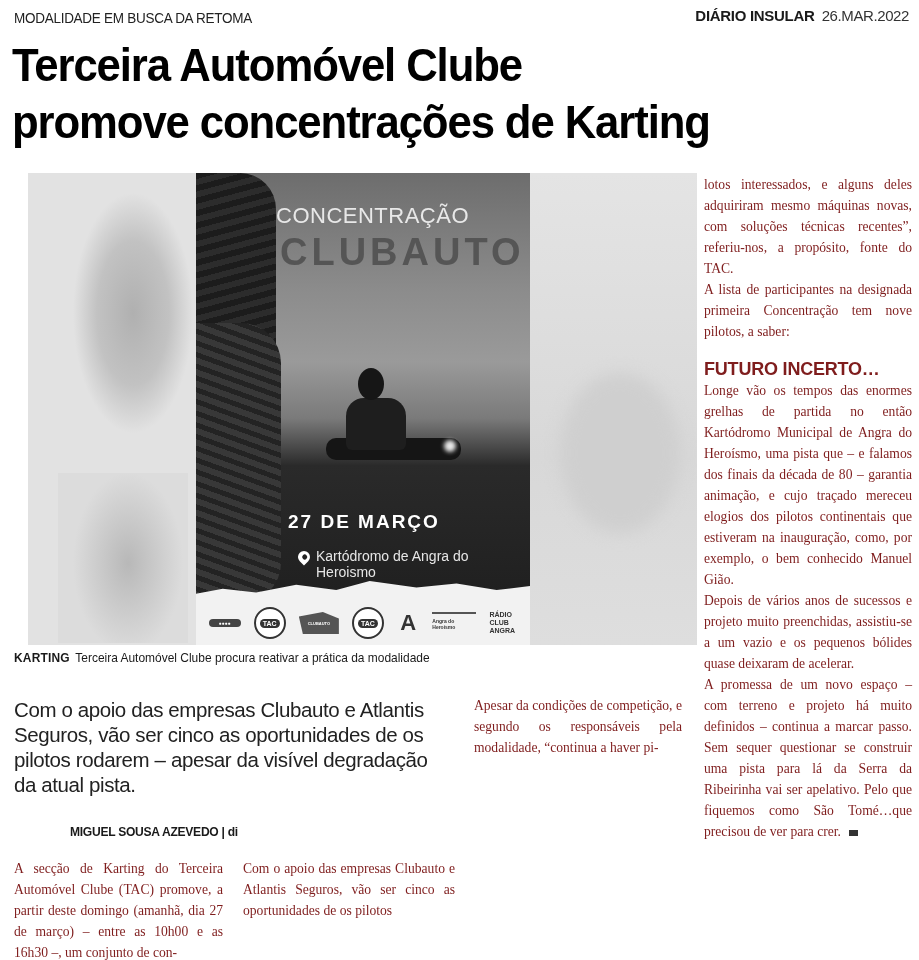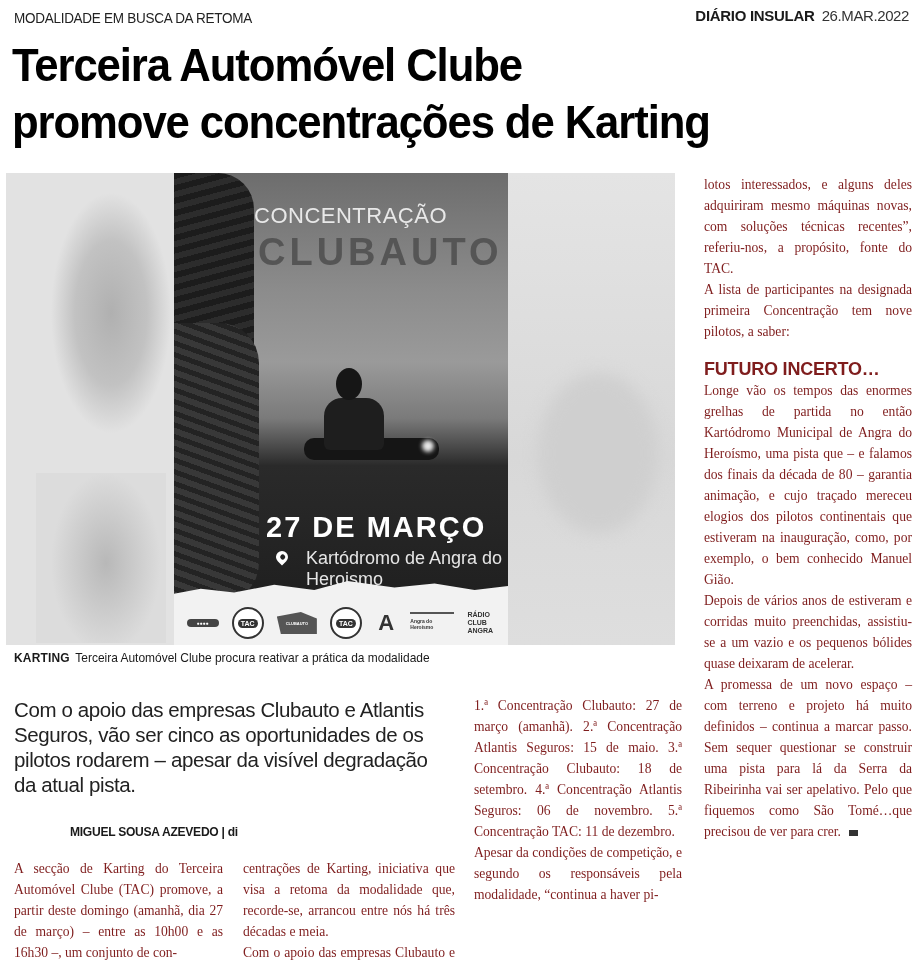--- a/index.html
+++ b/index.html
@@ -9,39 +9,39 @@
   .abs{position:absolute;}
 
   #kicker{left:14px;top:9px;font-size:15px;letter-spacing:-0.3px;color:#222;transform:scaleX(0.9);transform-origin:left;}
   #masthead{right:10px;top:7px;font-size:15px;white-space:nowrap;}
   #masthead .pub{font-weight:bold;letter-spacing:-0.3px;}
   #masthead .date{color:#333;margin-left:3px;letter-spacing:-0.4px;}
 
   #headline{left:12px;top:36px;width:900px;font-size:47px;line-height:57px;font-weight:bold;letter-spacing:-1.2px;color:#000;transform:scaleX(0.93);transform-origin:left;}
 
   
-  #photo{left:6px;top:173px;width:669px;height:472px;background:#dcdcdc;overflow:hidden;}
+  #photo{left:28px;top:173px;width:669px;height:472px;background:#dcdcdc;overflow:hidden;}
   #photo .bg-left{position:absolute;left:0;top:0;width:168px;height:472px;background:radial-gradient(ellipse 60px 120px at 105px 140px,#b0b0b0 0%,#c2c2c2 60%,#e2e2e2 100%);}
   #photo .bg-left2{position:absolute;left:30px;top:300px;width:130px;height:170px;background:radial-gradient(ellipse 55px 90px at 70px 90px,#b8b8b8,#dcdcdc);}
   #photo .bg-right{position:absolute;left:502px;top:0;width:167px;height:472px;background:linear-gradient(180deg,#e4e4e4,#d8d8d8 60%,#dedede);}
   #photo .bg-right .blob{position:absolute;left:30px;top:200px;width:120px;height:160px;border-radius:50%;background:#cfcfcf;filter:blur(8px);}
   #poster{position:absolute;left:168px;top:0;width:334px;height:472px;background:linear-gradient(180deg,#6d6d6d 0%,#8c8c8c 25%,#9a9a9a 40%,#7a7a7a 52%,#2a2a2a 62%,#1c1c1c 100%);overflow:hidden;}
   #poster .tire{position:absolute;left:0;top:0;width:80px;height:432px;background:repeating-linear-gradient(165deg,#1c1c1c 0 6px,#2c2c2c 6px 12px);border-radius:0 36px 36px 0;}
   #poster .tire2{position:absolute;left:0;top:150px;width:85px;height:280px;background:repeating-linear-gradient(20deg,#232323 0 5px,#383838 5px 11px);border-radius:0 40px 40px 0;}
   #poster .kart{position:absolute;left:150px;top:195px;width:120px;height:100px;}
   #poster .kart .helmet{position:absolute;left:12px;top:0;width:26px;height:32px;border-radius:50%;background:#161616;}
   #poster .kart .body{position:absolute;left:0;top:30px;width:60px;height:52px;border-radius:18px 18px 6px 6px;background:#1e1e1e;}
   #poster .kart .chassis{position:absolute;left:-20px;top:70px;width:135px;height:22px;border-radius:10px;background:#151515;}
   #poster .kart .light{position:absolute;left:98px;top:72px;width:12px;height:12px;border-radius:50%;background:#e8e8e8;filter:blur(2px);}
   #poster .t-conc{position:absolute;left:80px;top:30px;font-size:22px;color:#e8e8e8;letter-spacing:0.5px;font-weight:normal;}
   #poster .t-club{position:absolute;left:84px;top:58px;font-size:38px;color:#555;font-weight:bold;letter-spacing:4px;}
-  #poster .t-date{position:absolute;left:92px;top:338px;font-size:29px;color:#fff;font-weight:bold;letter-spacing:2px;}
+  #poster .t-date{position:absolute;left:92px;top:338px;font-size:19px;color:#fff;font-weight:bold;letter-spacing:2px;}
   #poster .pin{position:absolute;left:102px;top:378px;width:12px;height:12px;background:#fff;border-radius:50% 50% 50% 0;transform:rotate(-45deg);}
   #poster .pin::after{content:"";position:absolute;left:3.5px;top:3.5px;width:5px;height:5px;border-radius:50%;background:#222;}
-  #poster .t-venue{position:absolute;left:120px;top:375px;font-size:18px;color:#e6e6e6;margin-left:12px;}
+  #poster .t-venue{position:absolute;left:120px;top:375px;font-size:14px;color:#e6e6e6;}
   #poster .strip{position:absolute;left:0;top:408px;width:334px;height:64px;background:#f2f2f2;clip-path:polygon(0 20%,8% 12%,18% 18%,30% 6%,42% 14%,52% 0,66% 10%,78% 4%,90% 14%,100% 8%,100% 100%,0 100%);}
   #poster .logos{position:absolute;left:0;top:432px;width:334px;height:36px;display:flex;align-items:center;justify-content:space-around;padding:0 6px;box-sizing:border-box;}
   .logo{font-family:"Liberation Sans",sans-serif;font-size:8px;font-weight:bold;color:#333;display:flex;align-items:center;justify-content:center;}
   .logo.round{width:28px;height:28px;border-radius:50%;border:2px solid #333;background:#fff;}
   .logo.round span{background:#333;color:#fff;padding:1px 3px;border-radius:6px;font-size:7px;}
   .logo.dark{width:40px;height:22px;background:#555;color:#fff;clip-path:polygon(0 20%,60% 0,100% 30%,100% 100%,10% 100%);}
   .logo.pill{width:32px;height:8px;background:#444;border-radius:4px;color:#fff;font-size:5px;}
   .logo.atl{width:22px;height:28px;font-size:22px;font-family:"Liberation Sans",sans-serif;}
   .logo.angra{width:44px;height:20px;font-size:5px;border-top:2px solid #555;}
   .logo.radio{width:28px;font-size:7px;line-height:8px;flex-direction:column;}
@@ -121,29 +121,27 @@
 
 <div id="lede" class="abs sans">Com o apoio das empresas Clubauto e Atlantis Seguros, vão ser cinco as oportunidades de os pilotos rodarem – apesar da visível degradação da atual pista.</div>
 
 <div id="byline" class="abs sans">MIGUEL SOUSA AZEVEDO | di</div>
 
 <div id="col1" class="col serif">
   <p>A secção de Karting do Terceira Automóvel Clube (TAC) promove, a partir deste domingo (amanhã, dia 27 de março) – entre as 10h00 e as 16h30 –, um conjunto de con-</p>
 </div>
 
 <div id="col2" class="col serif">
-  <p>centrações de Karting, iniciativa que visa a retoma da modalidade que, recorde-se, arrancou entre nós há três décadas e meia.</p>
   <p>Com o apoio das empresas Clubauto e Atlantis Seguros, vão ser cinco as oportunidades de os pilotos</p>
 </div>
 
 <div id="col3" class="col serif">
-  <p>1.ª Concentração Clubauto: 27 de março (amanhã). 2.ª Concentração Atlantis Seguros: 15 de maio. 3.ª Concentração Clubauto: 18 de setembro. 4.ª Concentração Atlantis Seguros: 06 de novembro. 5.ª Concentração TAC: 11 de dezembro.</p>
   <p>Apesar da condições de competição, e segundo os responsáveis pela modalidade, “continua a haver pi-</p>
 </div>
 
 <div id="col4" class="col serif">
   <p>lotos interessados, e alguns deles adquiriram mesmo máquinas novas, com soluções técnicas recentes”, referiu-nos, a propósito, fonte do TAC.</p>
   <p>A lista de participantes na designada primeira Concentração tem nove pilotos, a saber:</p>
   <p class="sub">FUTURO INCERTO…</p>
   <p>Longe vão os tempos das enormes grelhas de partida no então Kartódromo Municipal de Angra do Heroísmo, uma pista que – e falamos dos finais da década de 80 – garantia animação, e cujo traçado mereceu elogios dos pilotos continentais que estiveram na inauguração, como, por exemplo, o bem conhecido Manuel Gião.</p>
-  <p>Depois de vários anos de estiveram e corridas muito preenchidas, assistiu-se a um vazio e os pequenos bólides quase deixaram de acelerar.</p>
+  <p>Depois de vários anos de sucessos e projeto muito preenchidas, assistiu-se a um vazio e os pequenos bólides quase deixaram de acelerar.</p>
   <p><span>A promessa de um novo espaço – com terreno e projeto há muito definidos – continua a marcar passo. Sem sequer questionar se construir uma pista para lá da Serra da Ribeirinha vai ser apelativo. Pelo que fiquemos como São Tomé…que precisou de ver para crer.</span><span class="endmark"></span></p>
 </div>
 
 </body></html>

